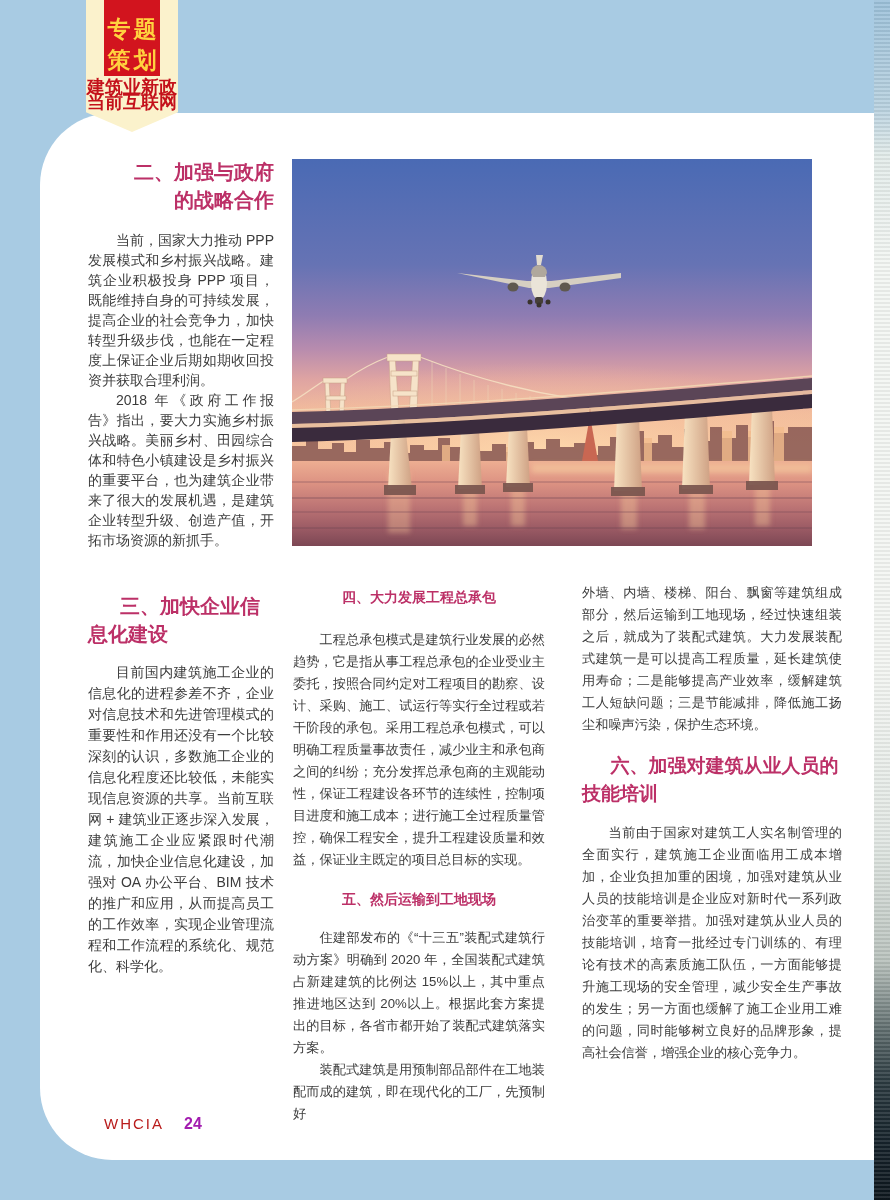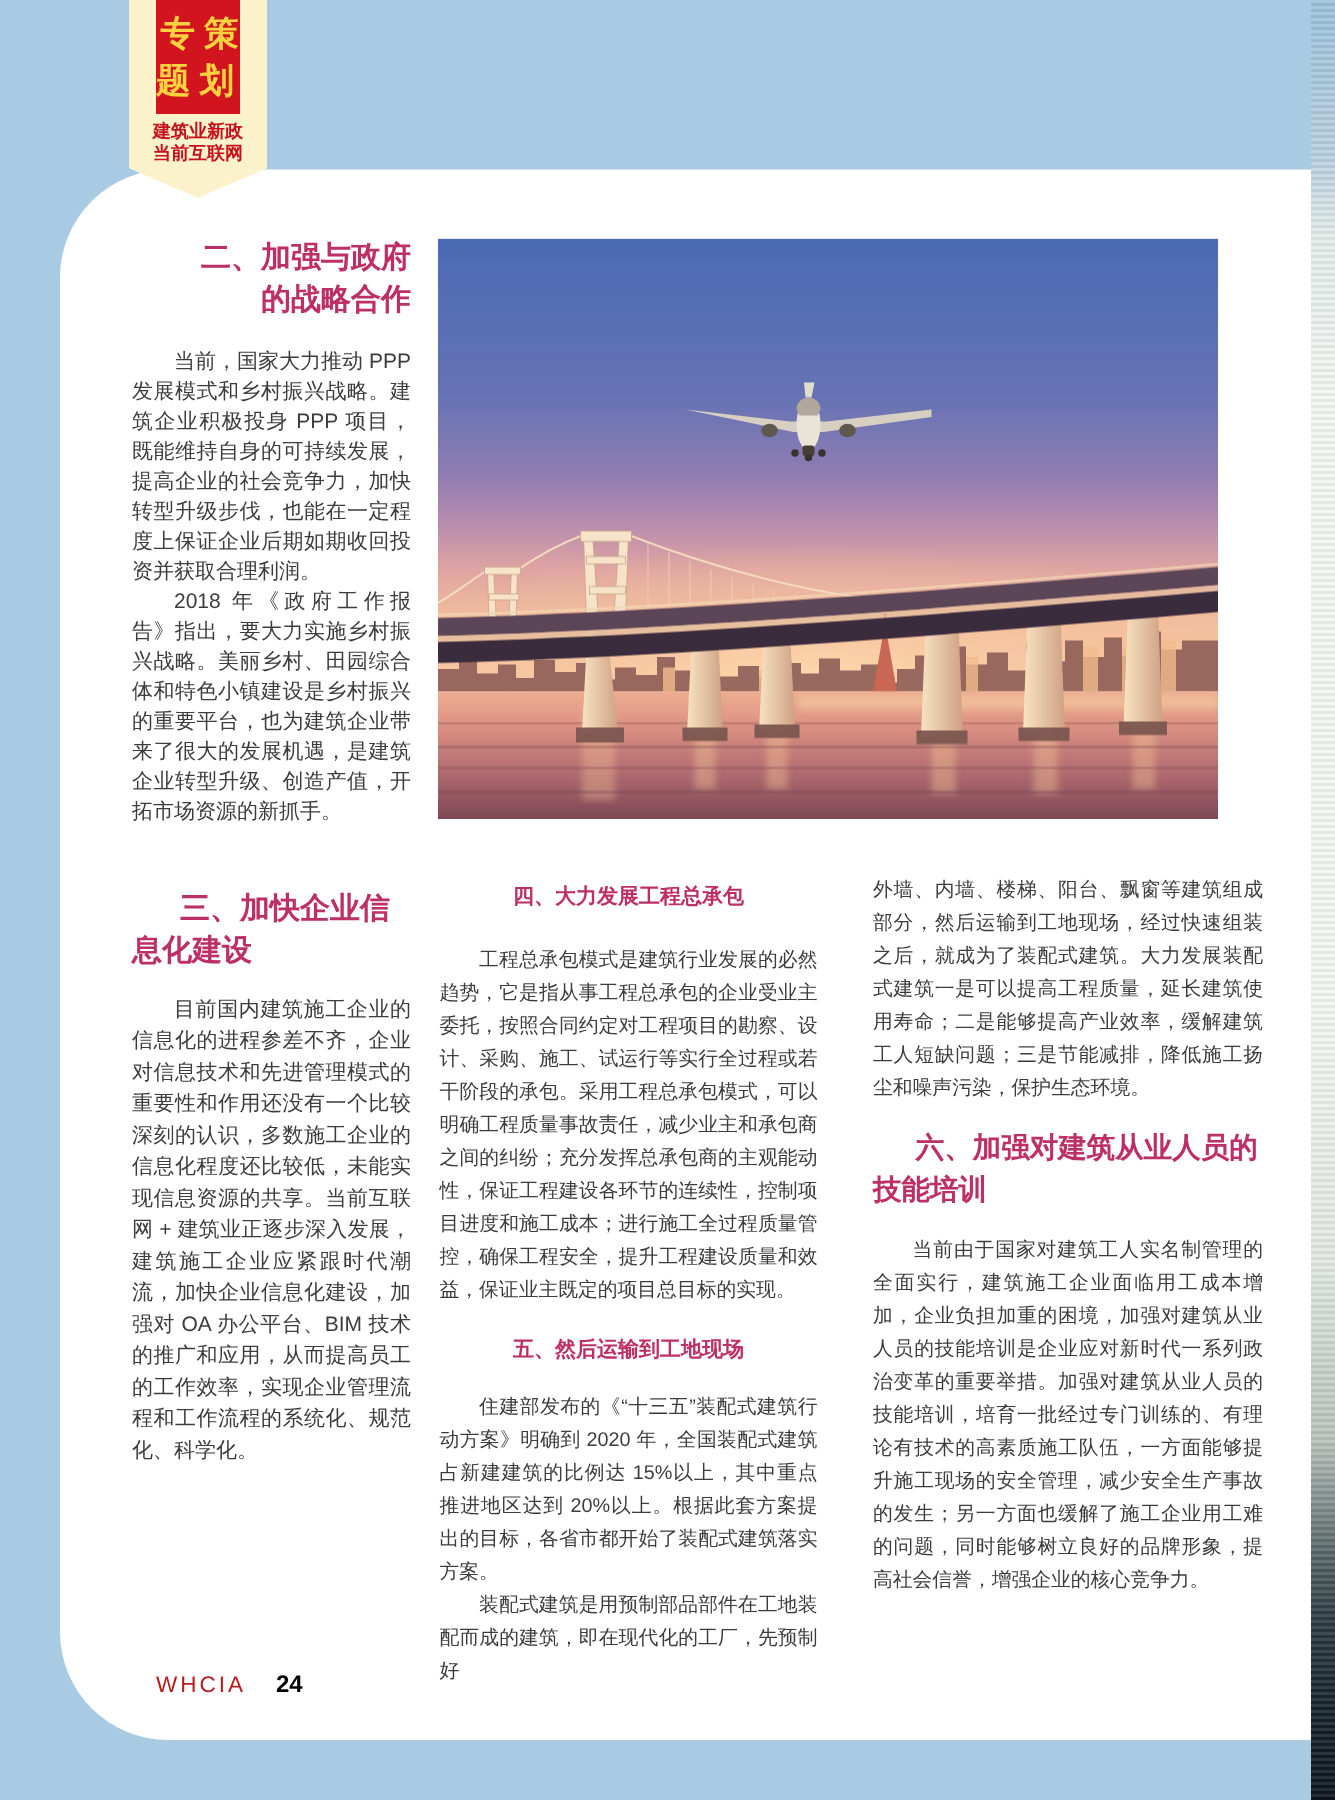--- a/index.html
+++ b/index.html
@@ -11,46 +11,46 @@
   .edge-strip{position:absolute;right:0;top:0;width:16px;height:1200px;
     background-image:
       repeating-linear-gradient(180deg, rgba(255,255,255,.10) 0 2px, rgba(0,0,0,.06) 2px 4px),
       linear-gradient(180deg,#9cc1da 0%,#b9d2e0 9%,#e3ecea 13%,#f3f6f3 22%,
                       #f4f6f3 55%,#e2e8e4 70%,#b9c2bd 80%,#5c6a6b 86%,
                       #2c3b41 90%,#16232b 95%,#0d161d 100%);}
   
   .ribbon{position:absolute;left:86px;top:0;width:92px;height:132px;background:#fbf2cc;
           clip-path:polygon(0 0,100% 0,100% 85%,50% 100%,0 85%);}
   .ribbon-box{width:56px;height:76px;margin:0 auto;background:#d2141e;
-              display:flex;align-items:center;justify-content:flex-start;}
+              display:flex;flex-direction:column;align-items:center;justify-content:flex-end;}
   .ribbon-box span{color:#ffd23f;font-size:23px;font-weight:bold;line-height:31px;
                    letter-spacing:3px;text-indent:3px;}
   .ribbon-sub{margin-top:4px;text-align:center;color:#c4111b;font-weight:bold;
-              font-size:12px;line-height:15px;}
+              font-size:18px;line-height:15px;}
   
   .photo{position:absolute;left:292px;top:159px;width:520px;height:387px;overflow:hidden;}
   .photo svg{display:block;width:100%;height:100%;}
   
   .col{position:absolute;color:#3c3c3c;text-align:justify;}
   .col p{margin:0;text-indent:2em;}
   .col p.cont{text-indent:0;}
   .h{color:#bc3067;font-weight:bold;text-align:left;}
   .col-ul{left:88px;top:158px;width:186px;font-size:14px;line-height:20px;}
   .col-ul .h{font-size:20px;line-height:28px;text-indent:1.6em;margin:0 0 16px 0;text-align:right;}
   .col-ll{left:88px;top:592px;width:186px;font-size:14px;line-height:21px;}
   .col-ll .h{font-size:20px;line-height:28px;text-indent:1.6em;margin:0 0 14px 0;}
   .col-m{left:293px;top:583px;width:252px;font-size:13.2px;line-height:22px;}
   .col-m .h{font-size:14px;line-height:28px;text-align:center;text-indent:0;margin:0 0 18px 0;}
   .col-m .h2{margin:14px 0 14px 0;}
   .col-r{left:562px;top:582px;width:260px;font-size:13.2px;line-height:22px;margin-left:20px;}
   .col-r .h{font-size:19px;line-height:28px;text-indent:1.5em;margin:16px 0 14px 0;}
   
   .footer{position:absolute;left:88px;top:1115px;display:flex;align-items:baseline;}
   .footer .journal{color:#b91c1c;font-size:15px;letter-spacing:2px;margin-left:16px;}
-  .footer .pnum{color:#000000;font-size:16px;margin-left:20px;font-weight:bold;}
+  .footer .pnum{color:#a21caf;font-size:16px;margin-left:20px;font-weight:bold;}
 </style>
 </head>
 <body>
 
 <div class="page">
   <div class="sheet"></div>
 
   <div class="ribbon">
     <div class="ribbon-box">
       <span>专题</span>

